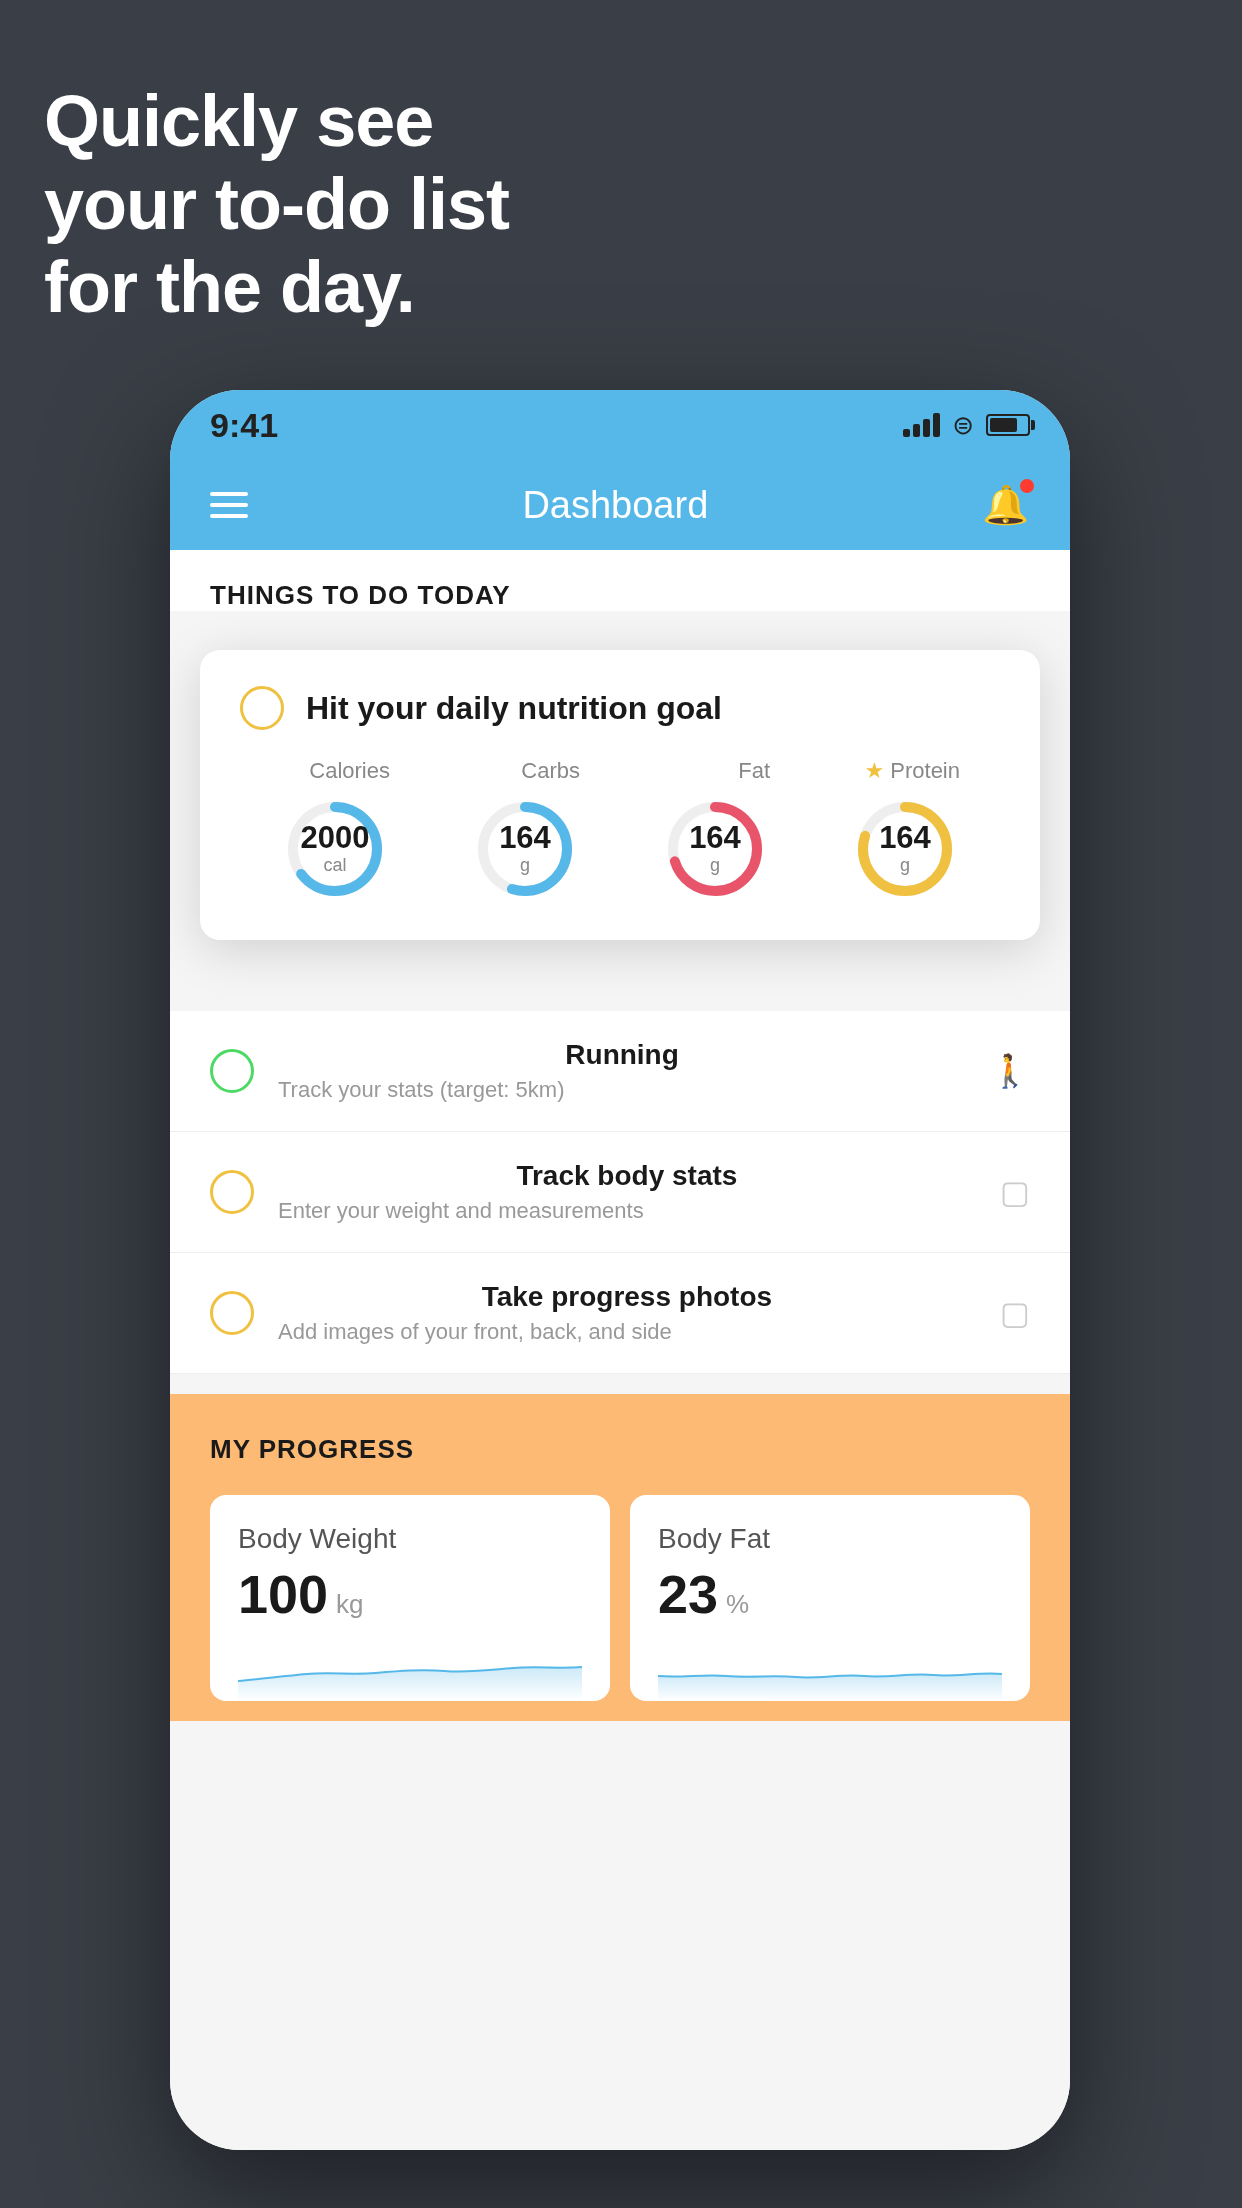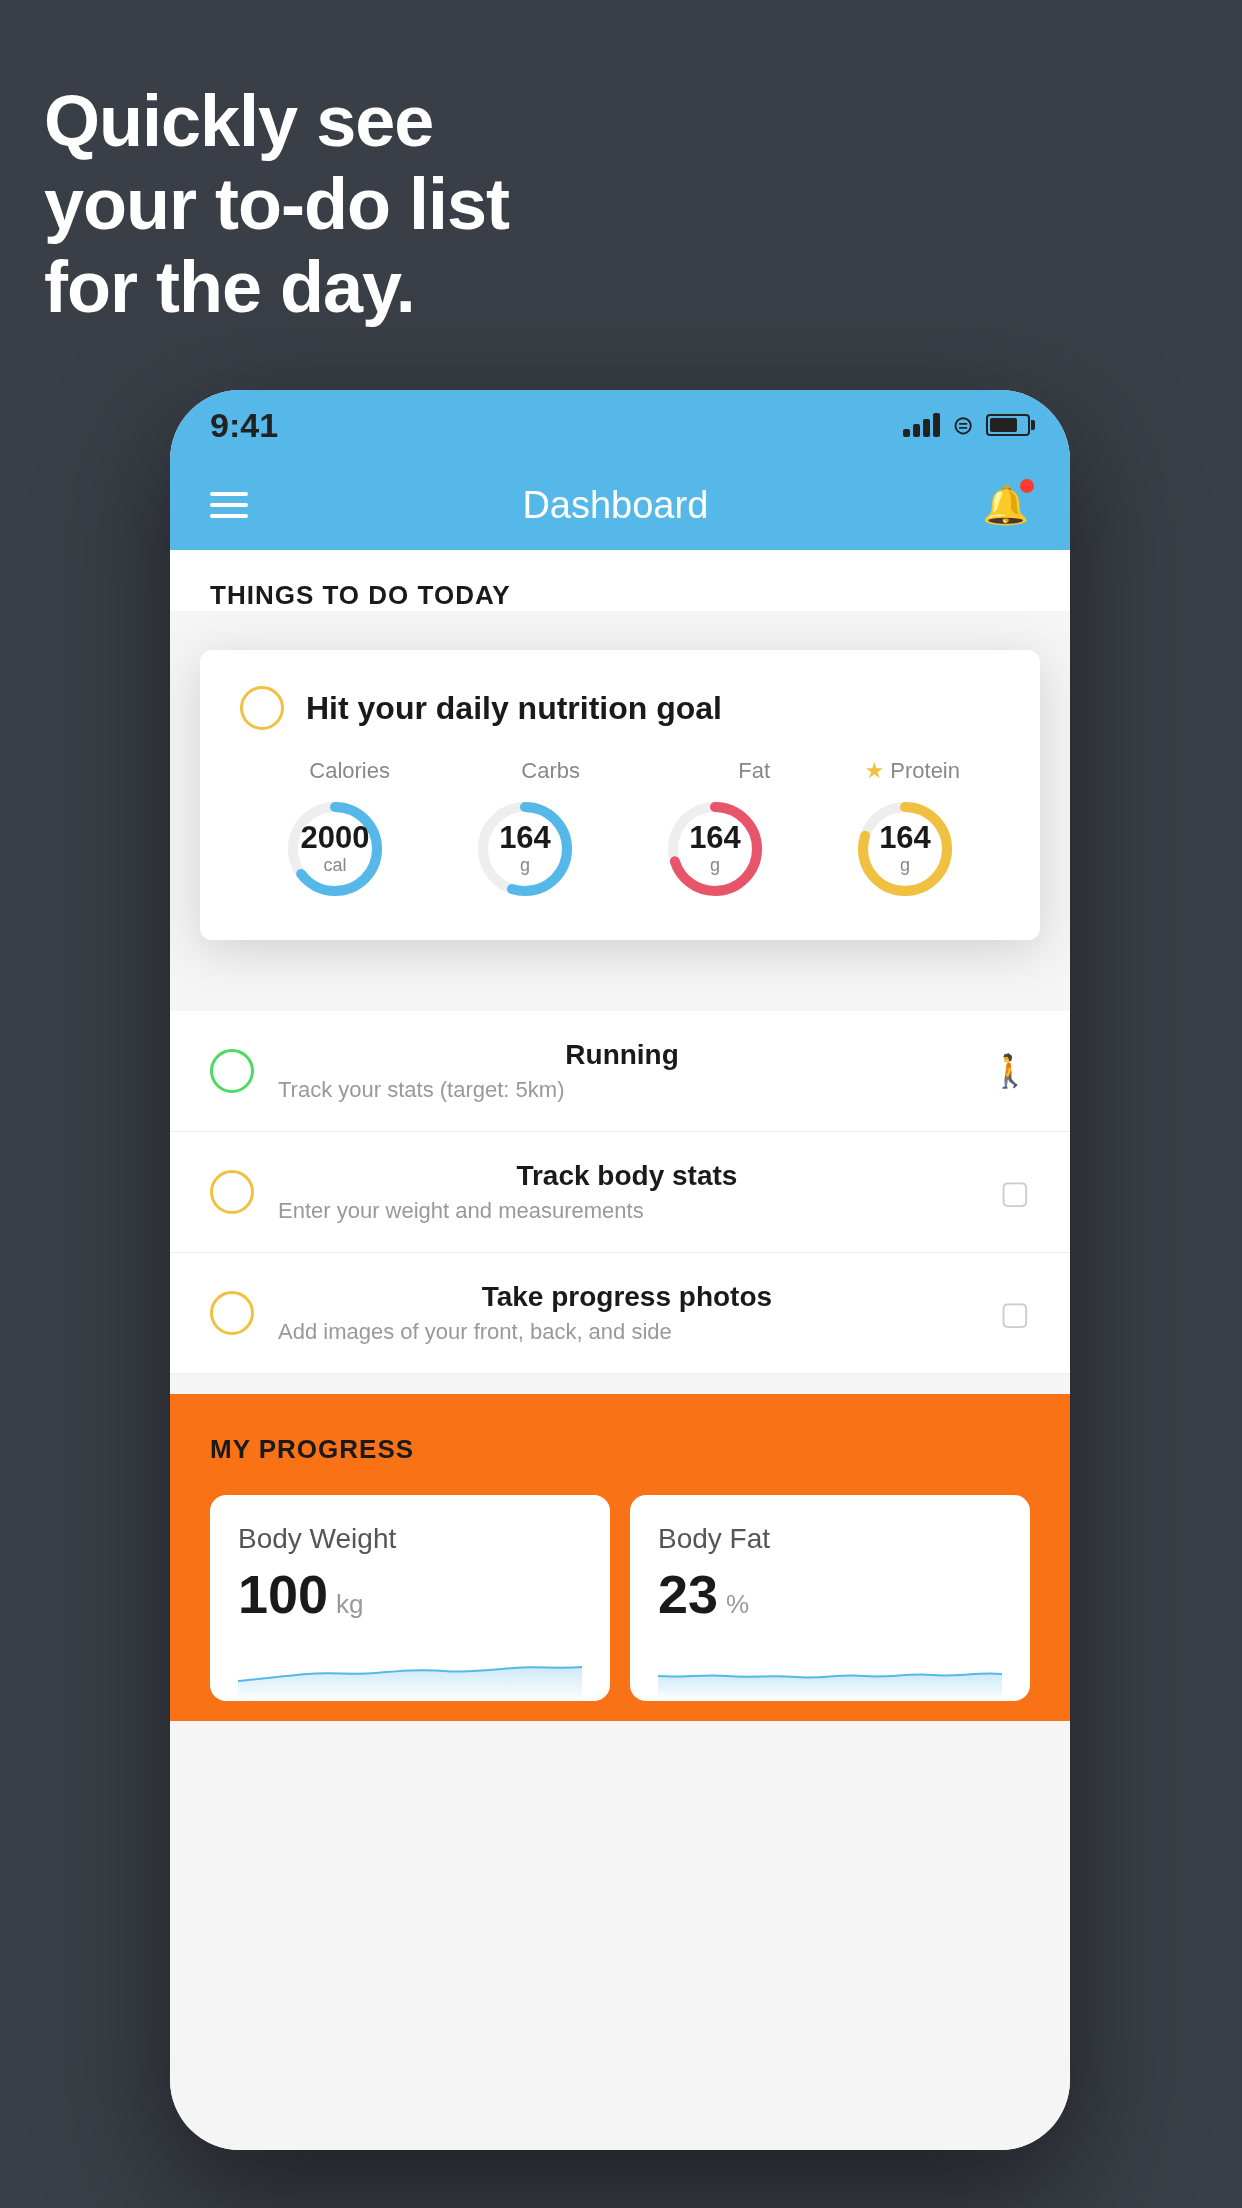--- a/index.html
+++ b/index.html
@@ -163,21 +163,21 @@
       margin-bottom: 20px;
     }
 
     
     .nutrition-card {
       position: absolute;
       top: 100px;
       left: 30px;
       right: 30px;
       background: white;
-      border-radius: 12px;
+      border-radius: 20px;
       padding: 36px 40px;
       box-shadow: 0 10px 50px rgba(0,0,0,0.15);
       z-index: 10;
     }
     .nutrition-card-header {
       display: flex;
       align-items: center;
       gap: 22px;
       margin-bottom: 28px;
     }
@@ -282,21 +282,21 @@
       font-size: 22px;
       color: #999;
     }
     .list-item-icon {
       font-size: 32px;
       color: #ccc;
     }
 
     
     .progress-section {
-      background: #f97316;
+      background: #fdba74;
       padding: 40px 40px 20px 40px;
       margin-top: 20px;
     }
     .progress-title {
       font-size: 26px;
       font-weight: 800;
       color: #1a1a1a;
       letter-spacing: 1px;
       margin-bottom: 30px;
     }

